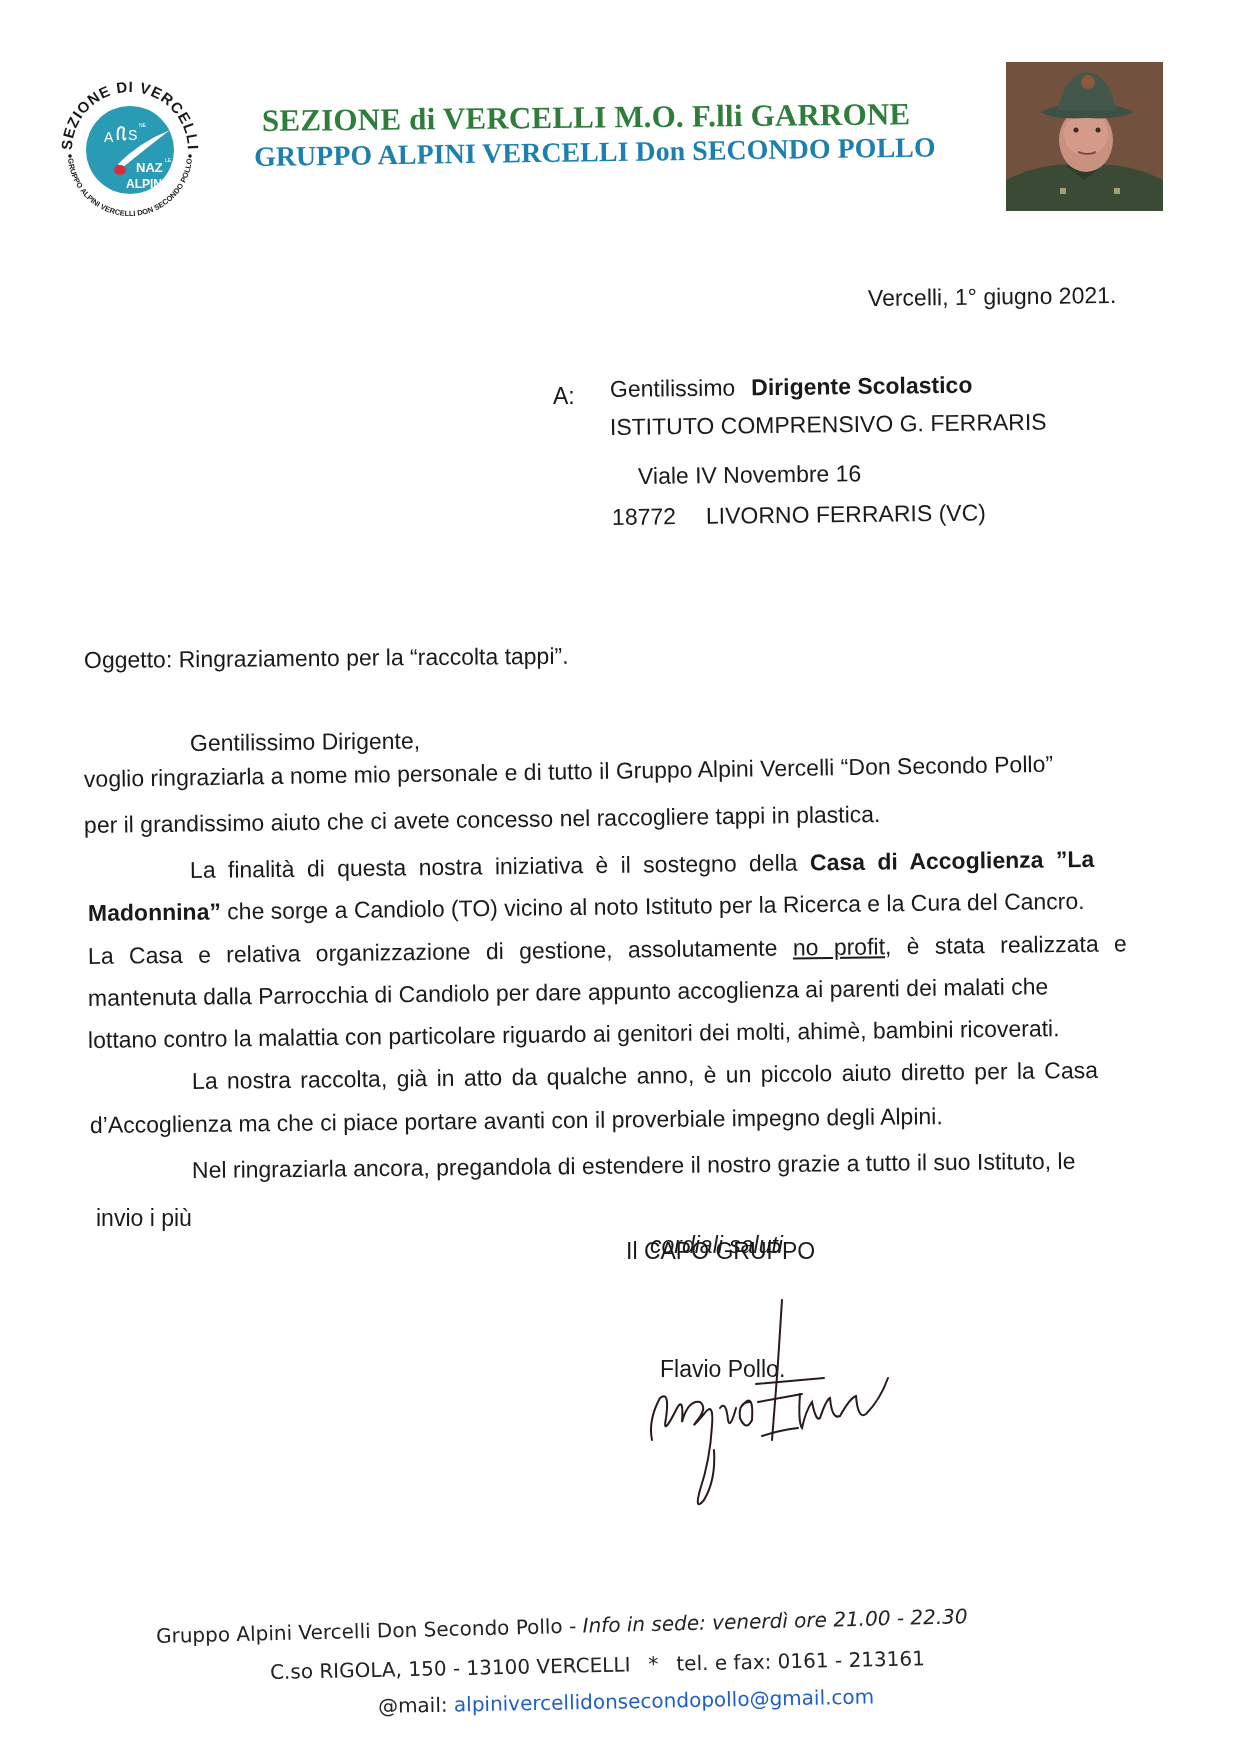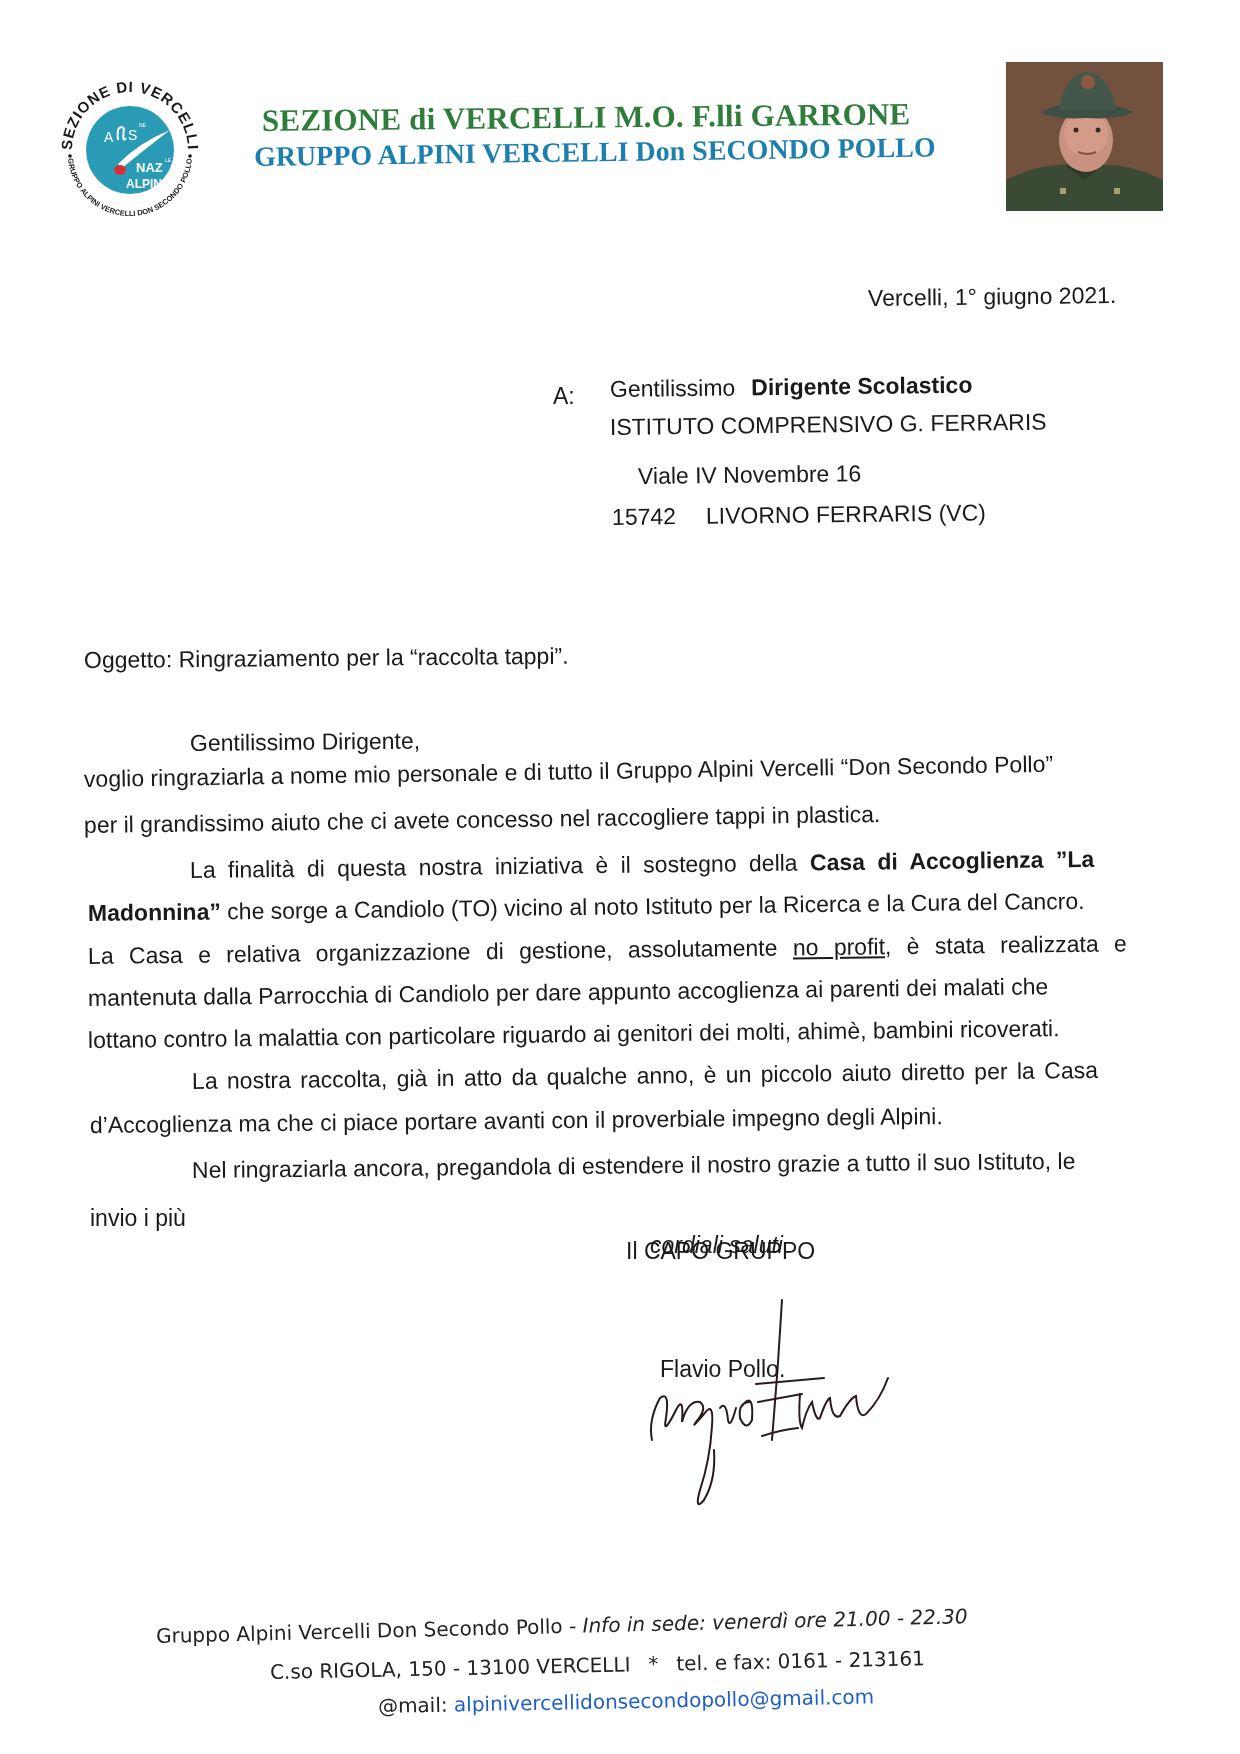--- a/index.html
+++ b/index.html
@@ -31,21 +31,21 @@
   #p1l1 { left: 84px; top: 766px; transform: rotate(-0.9deg); }
   #p1l2 { left: 84px; top: 812px; transform: rotate(-0.8deg); }
   #p2l1 { left: 190px; top: 857px; transform: rotate(-0.7deg); word-spacing: 6px; }
   #p2l2 { left: 88px; top: 900px; transform: rotate(-0.7deg); }
   #p2l3 { left: 88px; top: 943px; transform: rotate(-0.7deg); word-spacing: 9px; }
   #p2l4 { left: 88px; top: 985px; transform: rotate(-0.7deg); }
   #p2l5 { left: 88px; top: 1027px; transform: rotate(-0.7deg); }
   #p3l1 { left: 192px; top: 1068px; transform: rotate(-0.7deg); word-spacing: 3px; }
   #p3l2 { left: 90px; top: 1112px; transform: rotate(-0.6deg); }
   #p4l1 { left: 192px; top: 1157px; transform: rotate(-0.6deg); }
-  #p4l2 { left: 90px; top: 1205px; }
+  #p4l2 { left: 96px; top: 1205px; }
   .underline { text-decoration: underline; }
 
   #closing { left: 650px; top: 1232px; font-style: italic; }
   #signer-title { left: 626px; top: 1238px; }
   #signer-name { left: 660px; top: 1356px; }
   #signature { left: 630px; top: 1290px; width: 300px; height: 230px; }
 
   
   .foot { font-family: "DejaVu Sans", sans-serif; font-size: 20px; white-space: nowrap; color: #222; transform-origin: left center; }
   #foot1 { left: 156px; top: 1624px; transform: rotate(-1.4deg); font-size: 20px; }
@@ -109,21 +109,21 @@
 
 <div class="abs txt" id="date">Vercelli, 1° giugno 2021.</div>
 
 <div class="abs txt" id="to-label">A:</div>
 <div class="abs txt" id="to-line1">
   <span>Gentilissimo</span><b>Dirigente Scolastico</b>
 </div>
 <div class="abs txt" id="to-line2">ISTITUTO COMPRENSIVO G. FERRARIS</div>
 <div class="abs txt" id="to-line3">Viale IV Novembre 16</div>
 <div class="abs txt" id="to-line4">
-  <span>15742</span><span class="gap"></span><span>LIVORNO FERRARIS (VC)</span>
+  <span>18772</span><span class="gap"></span><span>LIVORNO FERRARIS (VC)</span>
 </div>
 
 <div class="abs txt" id="subject">Oggetto: Ringraziamento per la “raccolta tappi”.</div>
 
 <div class="abs txt" id="salutation">Gentilissimo Dirigente,</div>
 
 <div class="para-line" id="p1l1">voglio ringraziarla a nome mio personale e di tutto il Gruppo Alpini Vercelli “Don Secondo Pollo”</div>
 <div class="para-line" id="p1l2">per il grandissimo aiuto che ci avete concesso nel raccogliere tappi in plastica.</div>
 
 <div class="para-line" id="p2l1">

